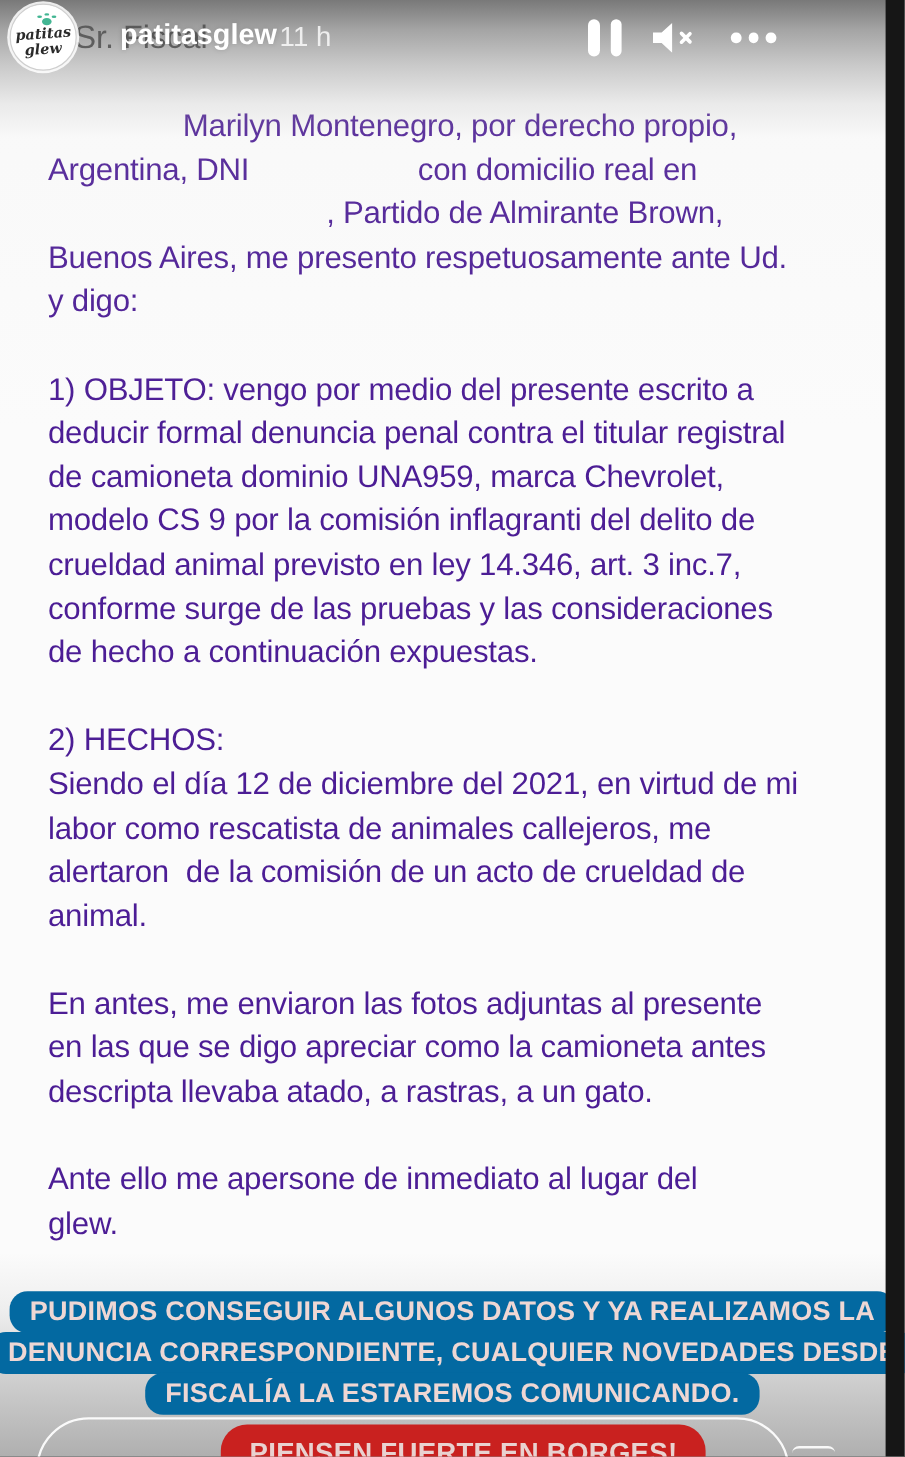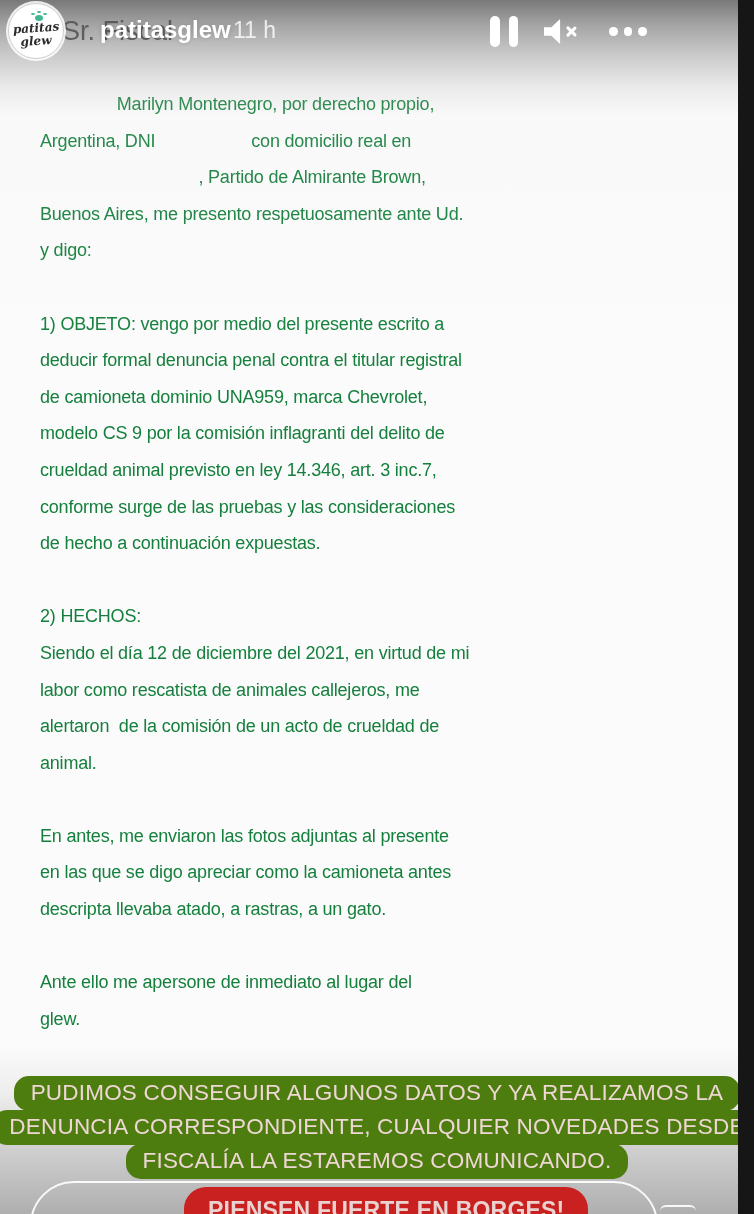--- a/index.html
+++ b/index.html
@@ -11,22 +11,22 @@
   }
   
   .doc-salutation {
     position:absolute; left:62px; top:16px;
     font-size:27px; color:#3d3d3d; z-index:1; white-space:pre;
   }
   .doc-body {
     position:absolute; left:0; top:86px; width:740px; padding-left:40px; z-index:1;
   }
   .doc-line {
-    height:36.6px; line-height:36.6px; font-size:18px; letter-spacing:-0.2px;
-    color:#15803d; white-space:pre;
+    height:36.6px; line-height:36.6px; font-size:26px; letter-spacing:-0.2px;
+    color:#4c1d95; white-space:pre;
   }
   
   .grad-top {
     position:absolute; left:0; top:0; width:100%; height:360px; z-index:2; pointer-events:none;
     background:linear-gradient(to bottom,
       rgba(88,88,88,0.80) 0%, rgba(112,112,112,0.62) 7%,
       rgba(140,140,140,0.45) 15%, rgba(185,185,185,0.26) 24%,
       rgba(230,230,230,0.10) 32%, rgba(255,255,255,0) 100%);
   }
   .grad-bottom {
@@ -75,22 +75,22 @@
   .mute-x i.a { transform:rotate(45deg); }
   .mute-x i.b { transform:rotate(-45deg); }
   .btn-more { position:absolute; left:-71px; top:27px; display:flex; gap:6px; }
   .btn-more span { width:8.5px; height:8.5px; background:#fff; border-radius:50%; }
   
   .banner {
     position:absolute; left:0; top:1077px; width:754px; z-index:4;
     display:flex; flex-direction:column; align-items:center;
   }
   .banner-line {
-    display:inline-block; background:#4d7c0f; color:#eed7d4;
-    font-size:22.5px; font-weight:normal; letter-spacing:0.2px; white-space:nowrap;
+    display:inline-block; background:#0369a1; color:#eed7d4;
+    font-size:22.5px; font-weight:bold; letter-spacing:0.2px; white-space:nowrap;
     padding:4px 17px 5px; border-radius:15px; margin-top:-1px; text-align:center;
   }
   
   .reply-bar {
     position:absolute; left:30px; top:1181px; width:628px; height:90px; z-index:3;
     border:2.5px solid rgba(255,255,255,0.92); border-radius:44px; background:transparent;
   }
   .cta-pill {
     position:absolute; left:184px; top:1187px; z-index:4;
     background:#c9211f; color:#e9d2d0; font-size:23px; font-weight:bold;

